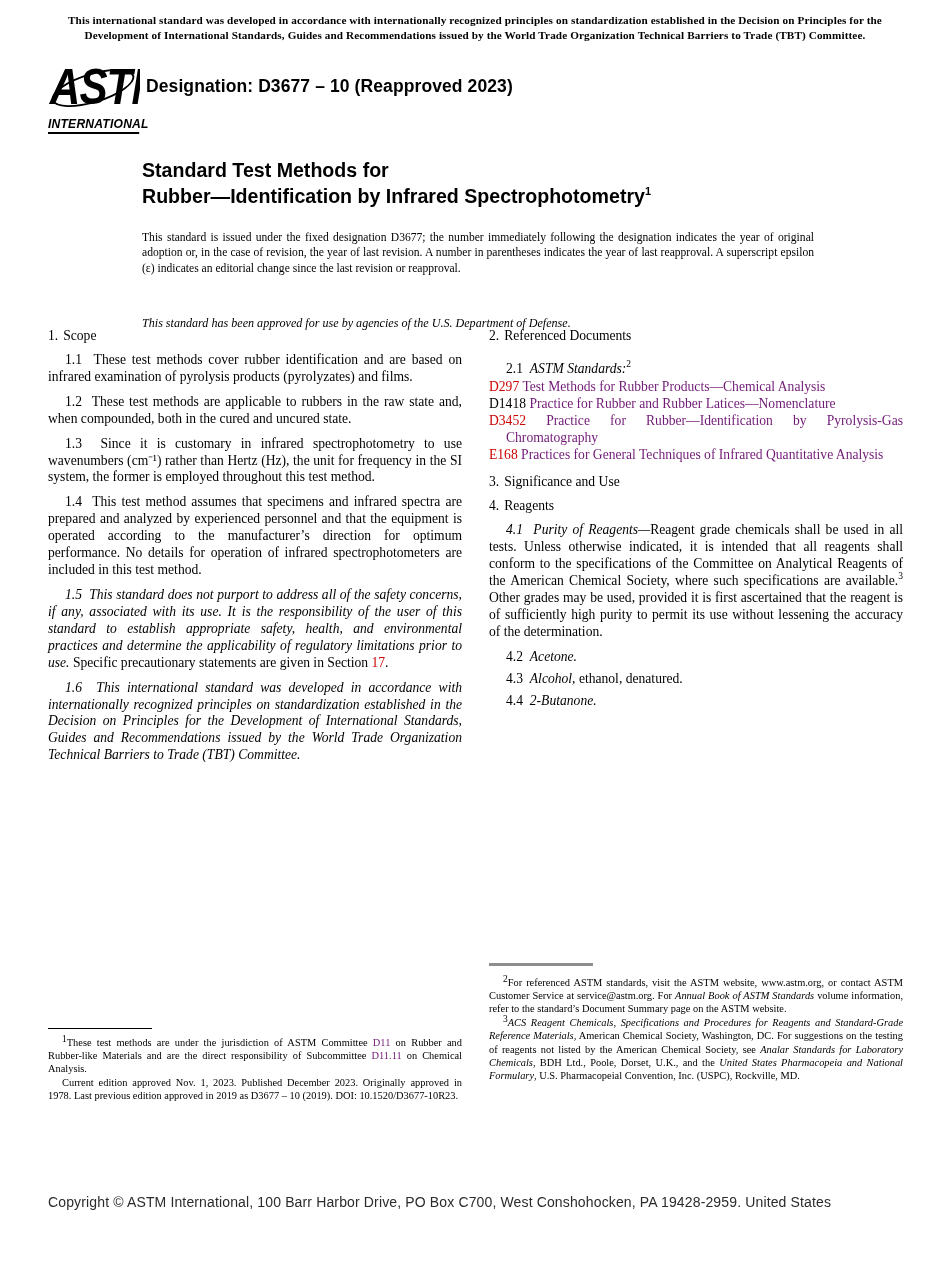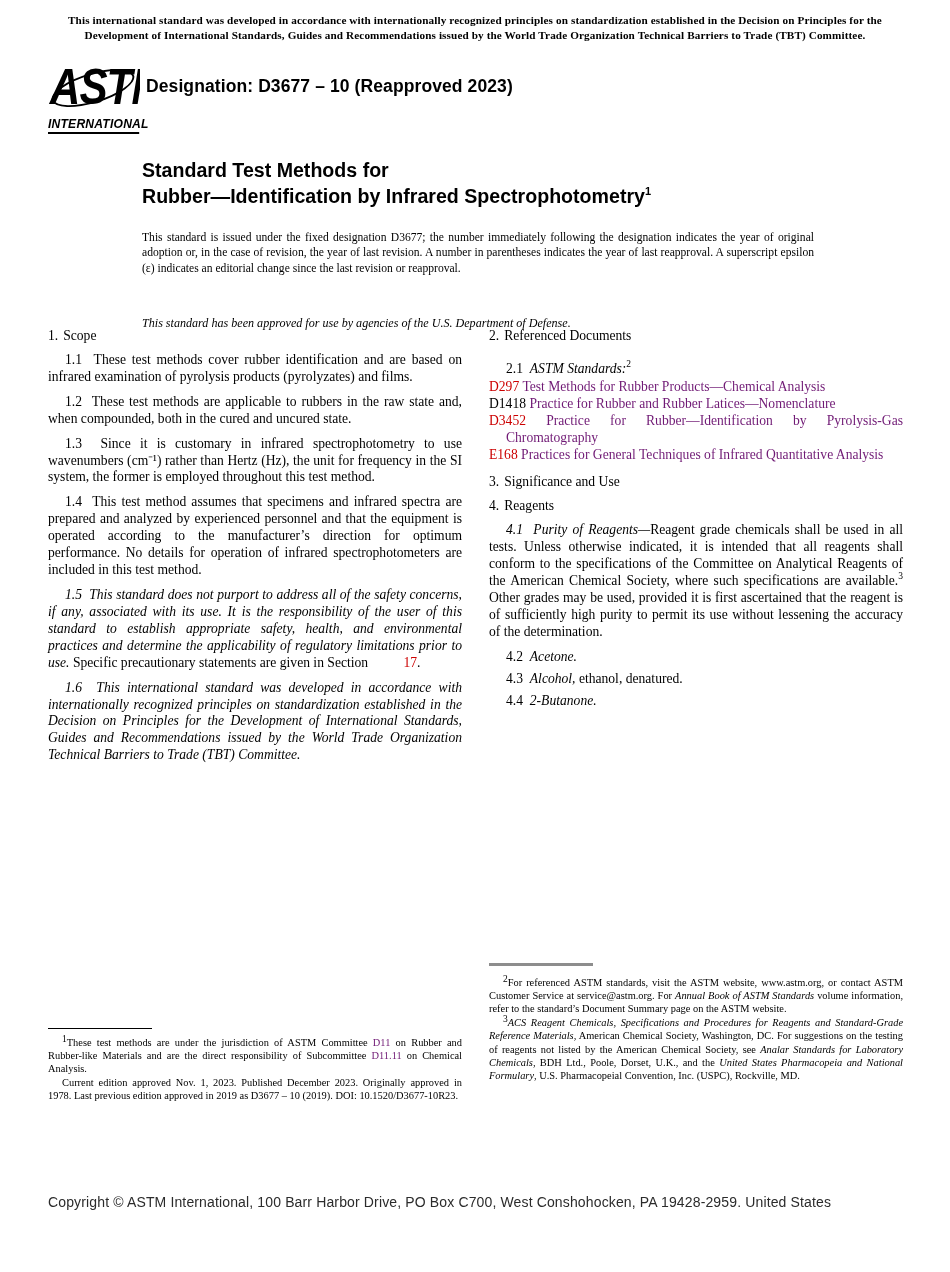--- a/index.html
+++ b/index.html
@@ -168,21 +168,21 @@
   .para {
     margin: 0 0 8px 0;
     text-indent: 17px;
     text-align: justify;
     hyphens: manual;
   }
   .para.tight { margin-bottom: 5px; }
   .para.last { margin-bottom: 11px; }
 
   .it { font-style: italic; }
-  .red { color: #cc0000; margin-left: 32px; }
+  .red { color: #cc0000; }
   .blue { color: #701a75; }
   .sup { font-size: 9.2px; vertical-align: super; line-height: 0; }
   .supn { font-size: 9.5px; vertical-align: super; line-height: 0; }
 
   
   .std-sub {
     text-indent: 17px;
     margin: 16px 0 1px 0;
     text-align: left;
   }

